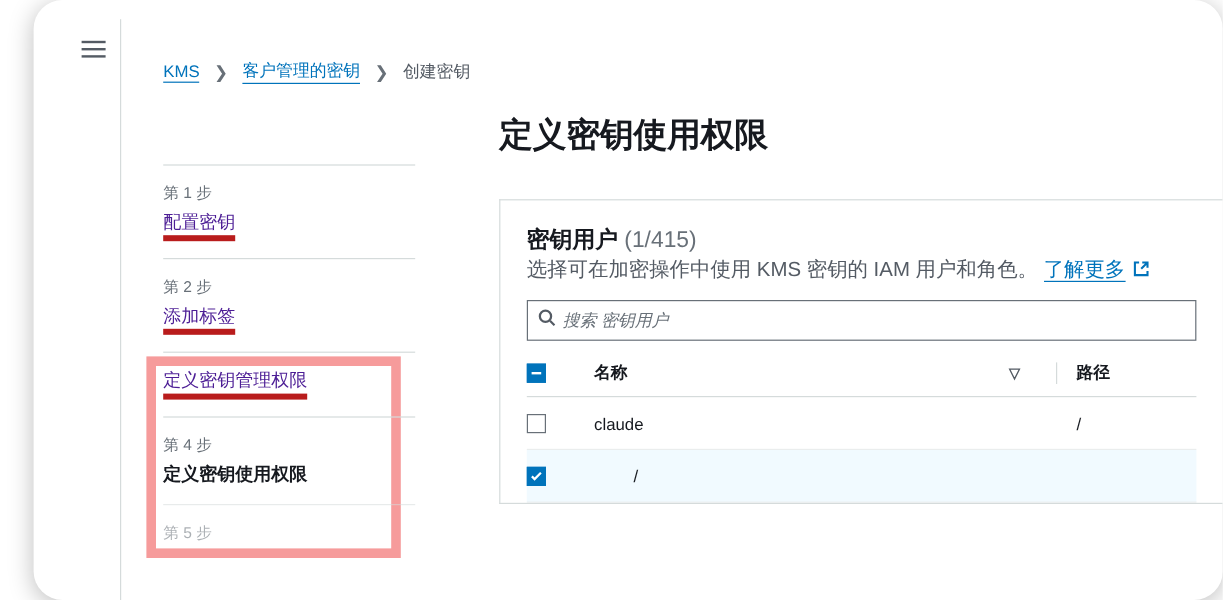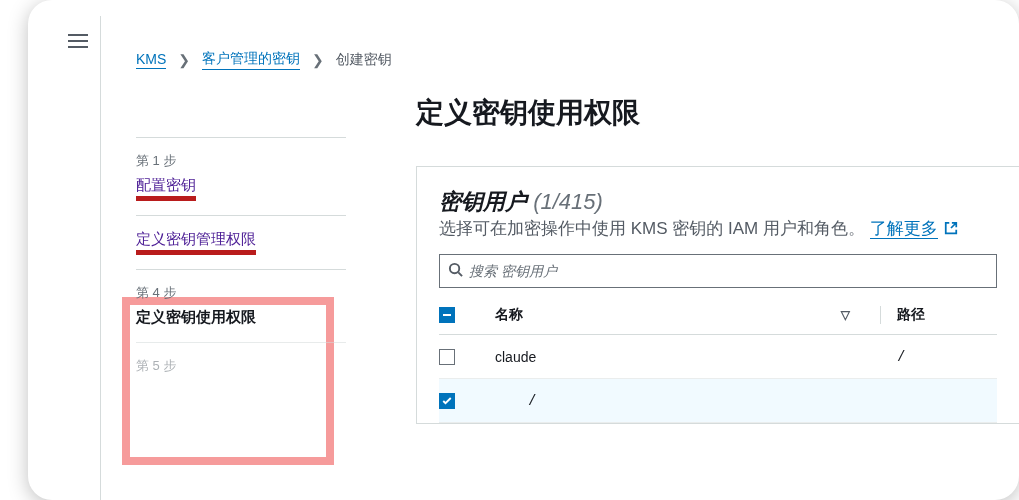--- a/index.html
+++ b/index.html
@@ -123,24 +123,23 @@
     color: #16191f;
     margin-bottom: 34px;
   }
   .panel {
     border: 1px solid #d5dbdb;
     background: #fff;
     padding: 20px 22px 0 22px;
     border-right: none;
   }
   .panel-title {
-    font-size: 22px;
+    font-size: 19px;
     font-weight: 700;
     color: #16191f;
-    font-style: italic;
   }
   .panel-title .count {
     font-weight: 400;
     color: #687078;
   }
   .panel-desc {
     font-size: 17px;
     color: #545b64;
     margin-top: 0;
     margin-bottom: 14px;
@@ -184,21 +183,21 @@
     align-items: center;
     border-bottom: 1px solid #d5dbdb;
     padding-bottom: 10px;
     font-size: 14px;
     font-weight: 700;
     color: #16191f;
   }
   .col-check { width: 56px; display: flex; justify-content: flex-start; }
   .col-name { flex: 1; display: flex; align-items: center; gap: 6px; }
   .col-sep { width: 1px; height: 18px; background: #d5dbdb; margin: 0 16px; }
-  .col-path { width: 100px; font-family: Liberation Mono, monospace; }
+  .col-path { width: 100px; }
   .sort-icon {
     color: #545b64;
     font-size: 12px;
     margin-left: auto;
     margin-right: 14px;
   }
   .row {
     display: flex;
     align-items: center;
     height: 44px;
@@ -257,20 +256,24 @@
     </div>
 
     <div class="layout">
 
       <div class="steps" style="position:relative;">
         <div class="highlight-box" style="left:-14px; top:160px; width:212px; height:168px;"></div>
 
         <div class="step">
           <div class="step-label">第 1 步</div>
           <a class="step-title">配置密钥</a>
+        </div>
+        <div class="step">
+          <div class="step-label">第 2 步</div>
+          <a class="step-title">添加标签</a>
         </div>
         <div class="step">
           <a class="step-title">定义密钥管理权限</a>
         </div>
         <div class="step">
           <div class="step-label">第 4 步</div>
           <span class="step-title active">定义密钥使用权限</span>
         </div>
         <div class="step" style="opacity:0.55;">
           <div class="step-label">第 5 步</div>

